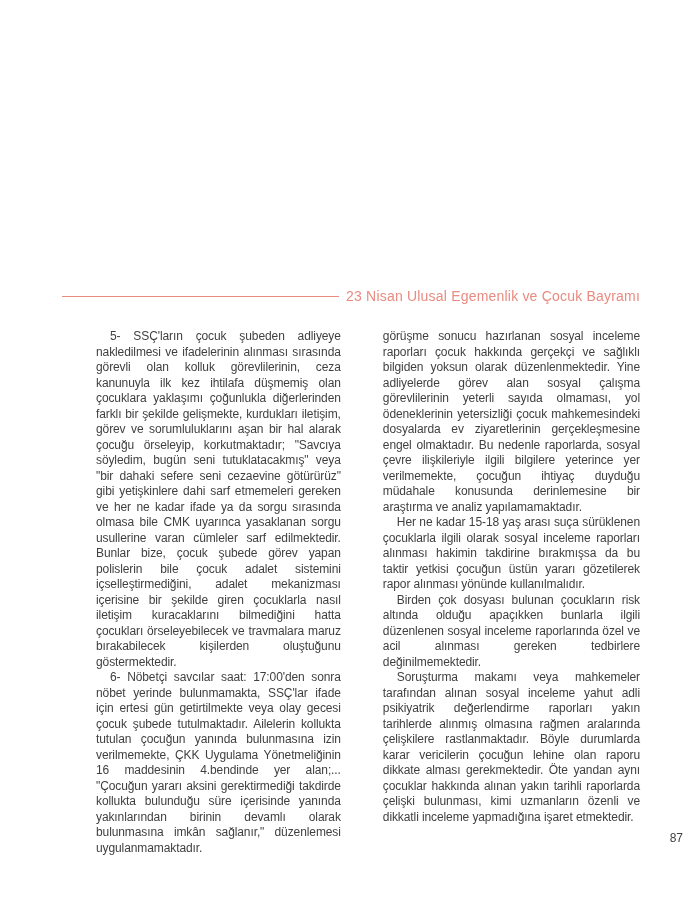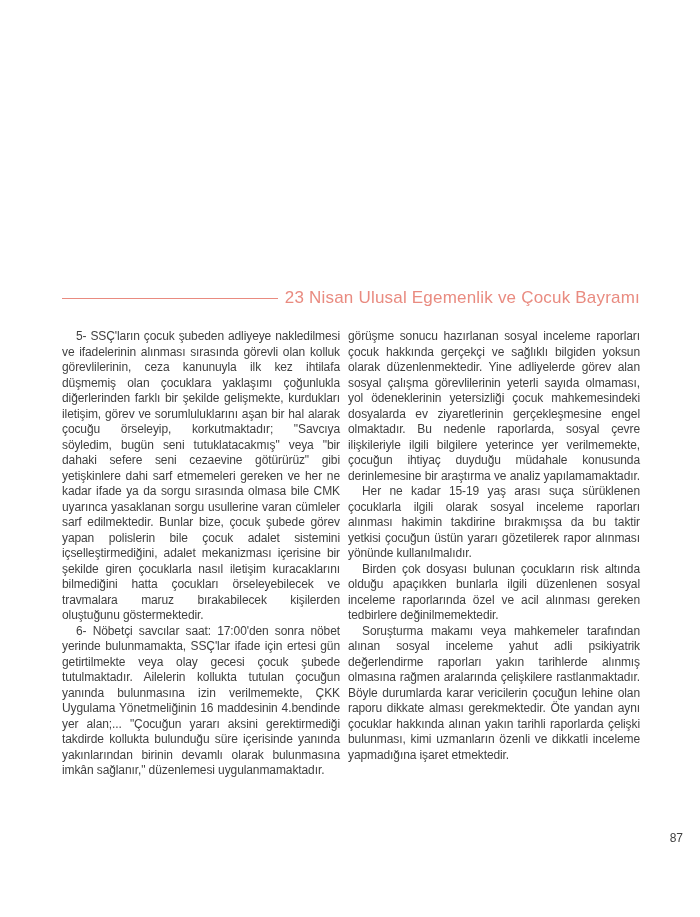--- a/index.html
+++ b/index.html
@@ -20,32 +20,32 @@
     left: 62px; right: 60px; top: 288px;
     display: flex; align-items: center; gap: 7px;
   }
   .header-rule {
     flex: 1 1 auto; height: 1px;
     background: var(--accent);
   }
   .header-title {
     flex: 0 0 auto;
     color: var(--accent);
-    font-size: 17px;
+    font-size: 14px;
     letter-spacing: 0.2px;
     white-space: nowrap;
   }
 
   
   .columns {
     position: absolute;
     left: 62px; top: 329px; width: 578px;
     display: flex; gap: 8px;
   }
-  .col { text-align: justify; hyphens: auto; -webkit-hyphens: auto; }
+  .col { text-align: justify; hyphens: auto; margin-left: 34px; -webkit-hyphens: auto; }
   .col-left  { width: 278px; }
   .col-right { width: 292px; }
   .col p {
     font-size: 12px;
     line-height: 15.5px;
     color: var(--ink);
     letter-spacing: -0.1px;
   }
   .col p.indent { text-indent: 14px; }
 
@@ -67,21 +67,21 @@
     <span class="header-title">23 Nisan Ulusal Egemenlik ve Çocuk Bayramı</span>
   </div>
 
   <div class="columns">
     <div class="col col-left">
       <p class="indent">5- SSÇ'ların çocuk şubeden adliyeye nakledilmesi ve ifadelerinin alınması sırasında görevli olan kolluk görevlilerinin, ceza kanunuyla ilk kez ihtilafa düşmemiş olan çocuklara yaklaşımı çoğunlukla diğerlerinden farklı bir şekilde gelişmekte, kurdukları iletişim, görev ve sorumluluklarını aşan bir hal alarak çocuğu örseleyip, korkutmaktadır; "Savcıya söyledim, bugün seni tutuklatacakmış" veya "bir dahaki sefere seni cezaevine götürürüz" gibi yetişkinlere dahi sarf etmemeleri gereken ve her ne kadar ifade ya da sorgu sırasında olmasa bile CMK uyarınca yasaklanan sorgu usullerine varan cümleler sarf edilmektedir. Bunlar bize, çocuk şubede görev yapan polislerin bile çocuk adalet sistemini içselleştirmediğini, adalet mekanizması içerisine bir şekilde giren çocuklarla nasıl iletişim kuracaklarını bilmediğini hatta çocukları örseleyebilecek ve travmalara maruz bırakabilecek kişilerden oluştuğunu göstermektedir.</p>
       <p class="indent">6- Nöbetçi savcılar saat: 17:00'den sonra nöbet yerinde bulunmamakta, SSÇ'lar ifade için ertesi gün getirtilmekte veya olay gecesi çocuk şubede tutulmaktadır. Ailelerin kollukta tutulan çocuğun yanında bulunmasına izin verilmemekte, ÇKK Uygulama Yönetmeliğinin 16 maddesinin 4.bendinde yer alan;... "Çocuğun yararı aksini gerektirmediği takdirde kollukta bulunduğu süre içerisinde yanında yakınlarından birinin devamlı olarak bulunmasına imkân sağlanır," düzenlemesi uygulanmamaktadır.</p>
     </div>
     <div class="col col-right">
       <p>görüşme sonucu hazırlanan sosyal inceleme raporları çocuk hakkında gerçekçi ve sağlıklı bilgiden yoksun olarak düzenlenmektedir. Yine adliyelerde görev alan sosyal çalışma görevlilerinin yeterli sayıda olmaması, yol ödeneklerinin yetersizliği çocuk mahkemesindeki dosyalarda ev ziyaretlerinin gerçekleşmesine engel olmaktadır. Bu nedenle raporlarda, sosyal çevre ilişkileriyle ilgili bilgilere yeterince yer verilmemekte, çocuğun ihtiyaç duyduğu müdahale konusunda derinlemesine bir araştırma ve analiz yapılamamaktadır.</p>
-      <p class="indent">Her ne kadar 15-19 yaş arası suça sürüklenen çocuklarla ilgili olarak sosyal inceleme raporları alınması hakimin takdirine bırakmışsa da bu taktir yetkisi çocuğun üstün yararı gözetilerek rapor alınması yönünde kullanılmalıdır.</p>
+      <p class="indent">Her ne kadar 15-18 yaş arası suça sürüklenen çocuklarla ilgili olarak sosyal inceleme raporları alınması hakimin takdirine bırakmışsa da bu taktir yetkisi çocuğun üstün yararı gözetilerek rapor alınması yönünde kullanılmalıdır.</p>
       <p class="indent">Birden çok dosyası bulunan çocukların risk altında olduğu apaçıkken bunlarla ilgili düzenlenen sosyal inceleme raporlarında özel ve acil alınması gereken tedbirlere değinilmemektedir.</p>
       <p class="indent">Soruşturma makamı veya mahkemeler tarafından alınan sosyal inceleme yahut adli psikiyatrik değerlendirme raporları yakın tarihlerde alınmış olmasına rağmen aralarında çelişkilere rastlanmaktadır. Böyle durumlarda karar vericilerin çocuğun lehine olan raporu dikkate alması gerekmektedir. Öte yandan aynı çocuklar hakkında alınan yakın tarihli raporlarda çelişki bulunması, kimi uzmanların özenli ve dikkatli inceleme yapmadığına işaret etmektedir.</p>
     </div>
   </div>
 
   <div class="page-number">87</div>
 
 </div>
 
 </body></html>

